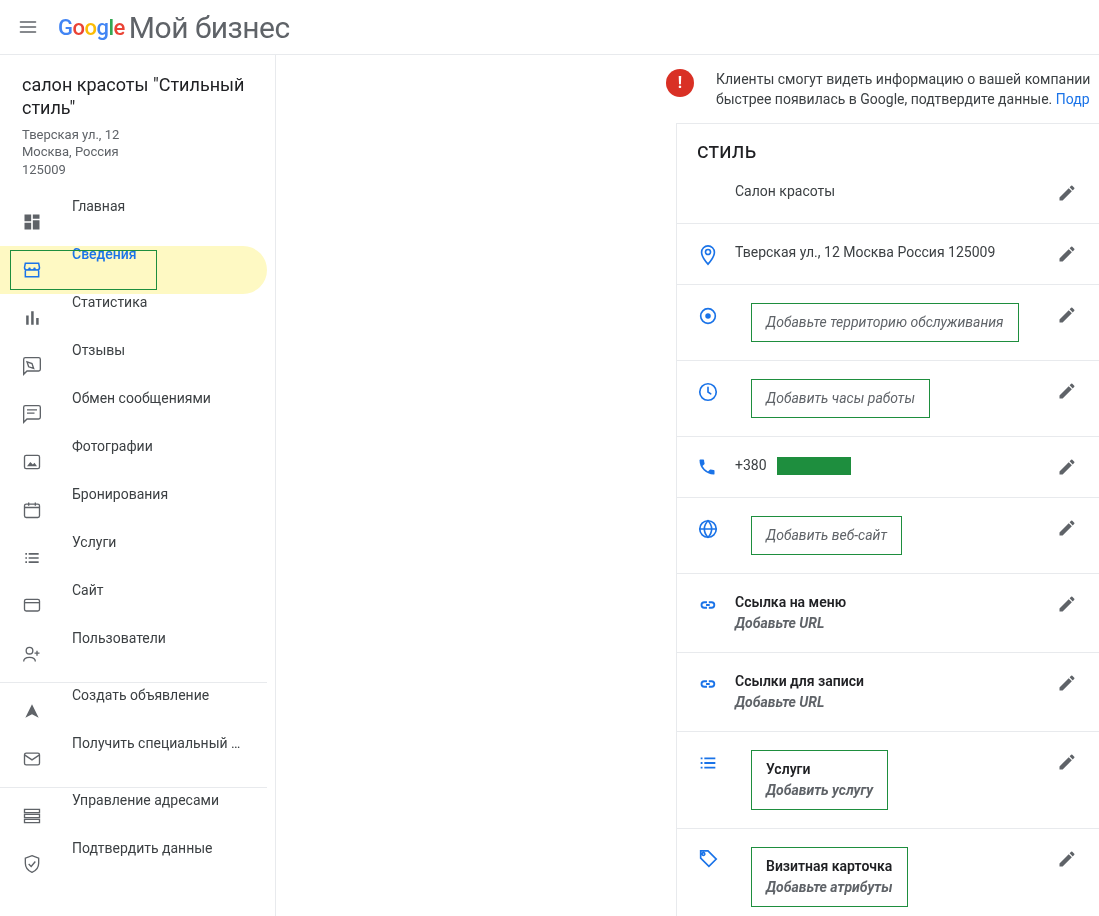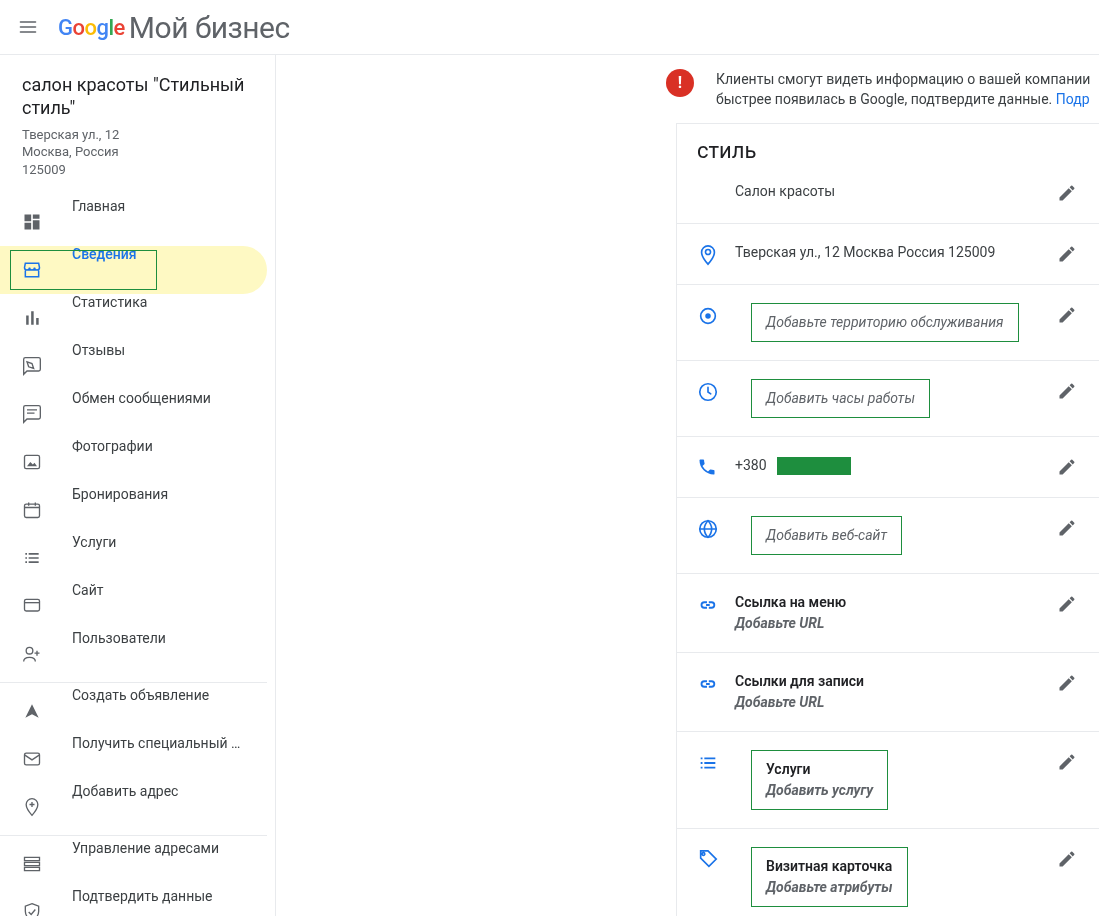--- a/index.html
+++ b/index.html
@@ -285,29 +285,20 @@
       </div>
       <div class="nav-item ellipsis">
         <span class="icon">
             <svg width="20" height="20" viewBox="0 0 24 24">
               <rect x="3" y="5" width="18" height="14" rx="2" fill="none" stroke="currentColor" stroke-width="1.6"></rect>
               <path d="M3 7l9 6 9-6" fill="none" stroke="currentColor" stroke-width="1.6"></path>
             </svg>
           </span>
         <span class="label">Получить специальный акк...</span>
       </div>
-      <div class="nav-item">
-        <span class="icon">
-            <svg width="20" height="20" viewBox="0 0 24 24">
-              <path d="M12 2a7 7 0 0 0-7 7c0 5 7 13 7 13s7-8 7-13a7 7 0 0 0-7-7z" fill="none" stroke="currentColor" stroke-width="1.6"></path>
-              <path d="M12 6v6M9 9h6" stroke="currentColor" stroke-width="1.6"></path>
-            </svg>
-          </span>
-        <span class="label">Добавить адрес</span>
-      </div>
 
       <div class="nav-sep"></div>
 
       <div class="nav-item">
         <span class="icon">
             <svg width="20" height="20" viewBox="0 0 24 24">
               <path d="M3 4h18v4H3zm0 6h18v4H3zm0 6h18v4H3z" fill="none" stroke="currentColor" stroke-width="1.6"></path>
             </svg>
           </span>
         <span class="label">Управление адресами</span>

